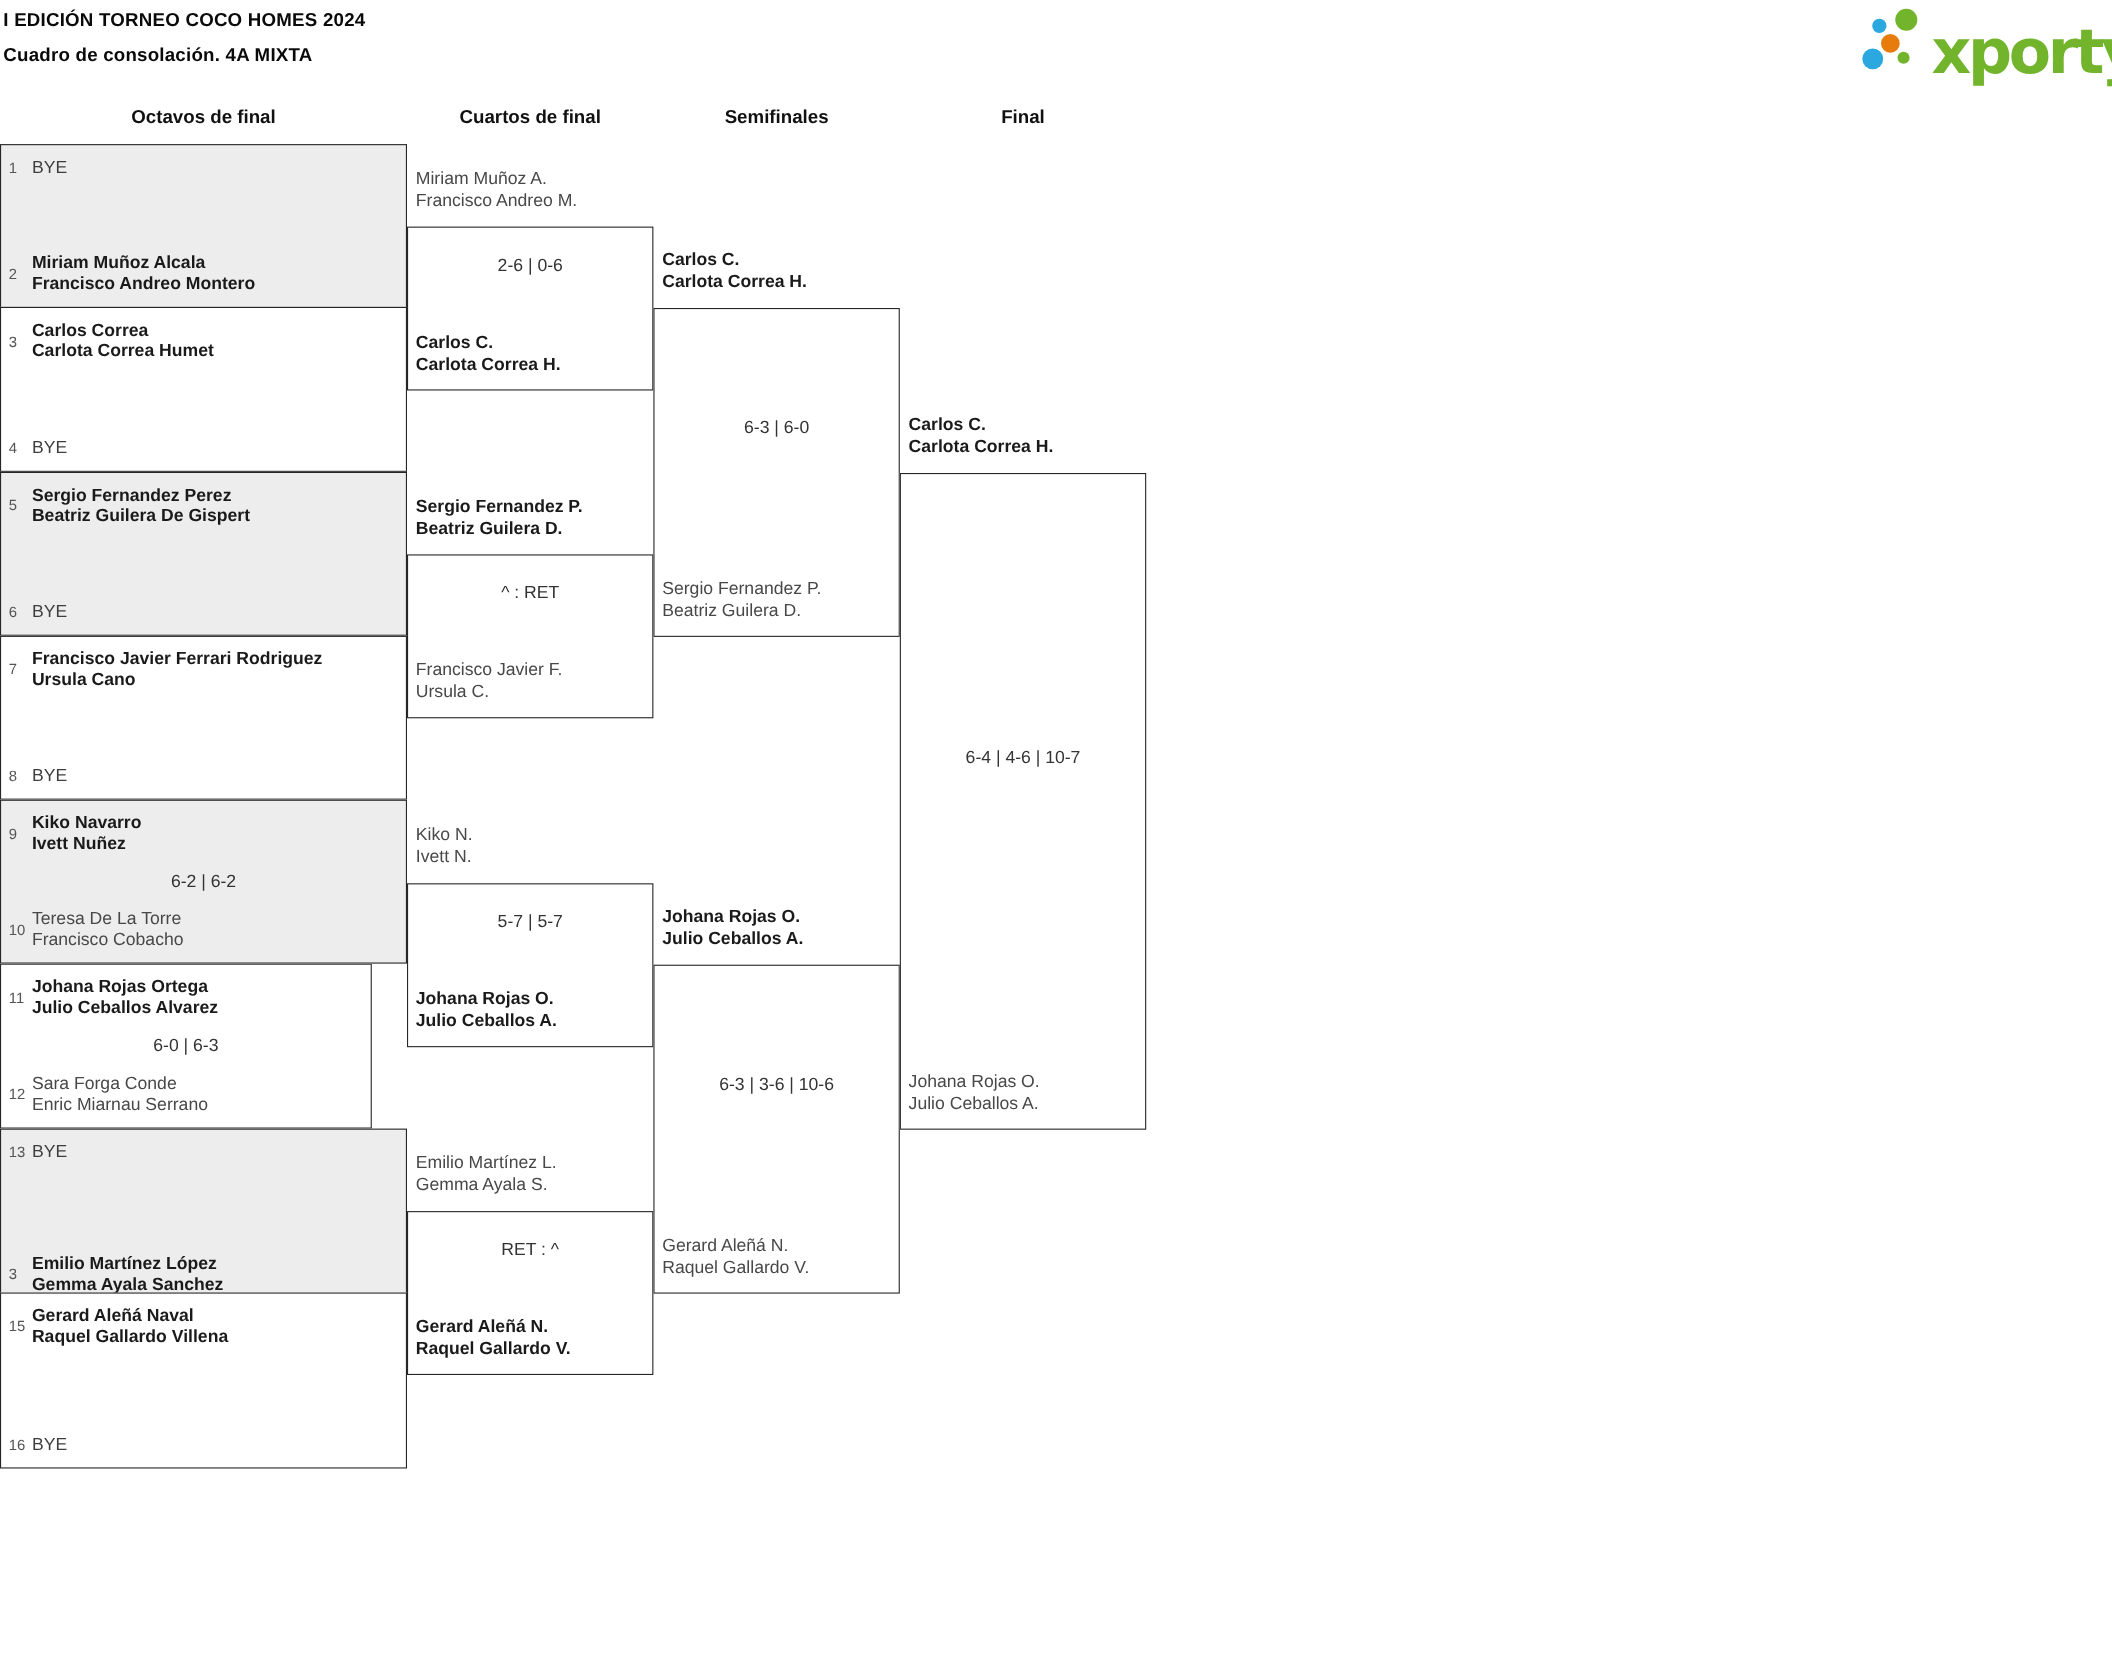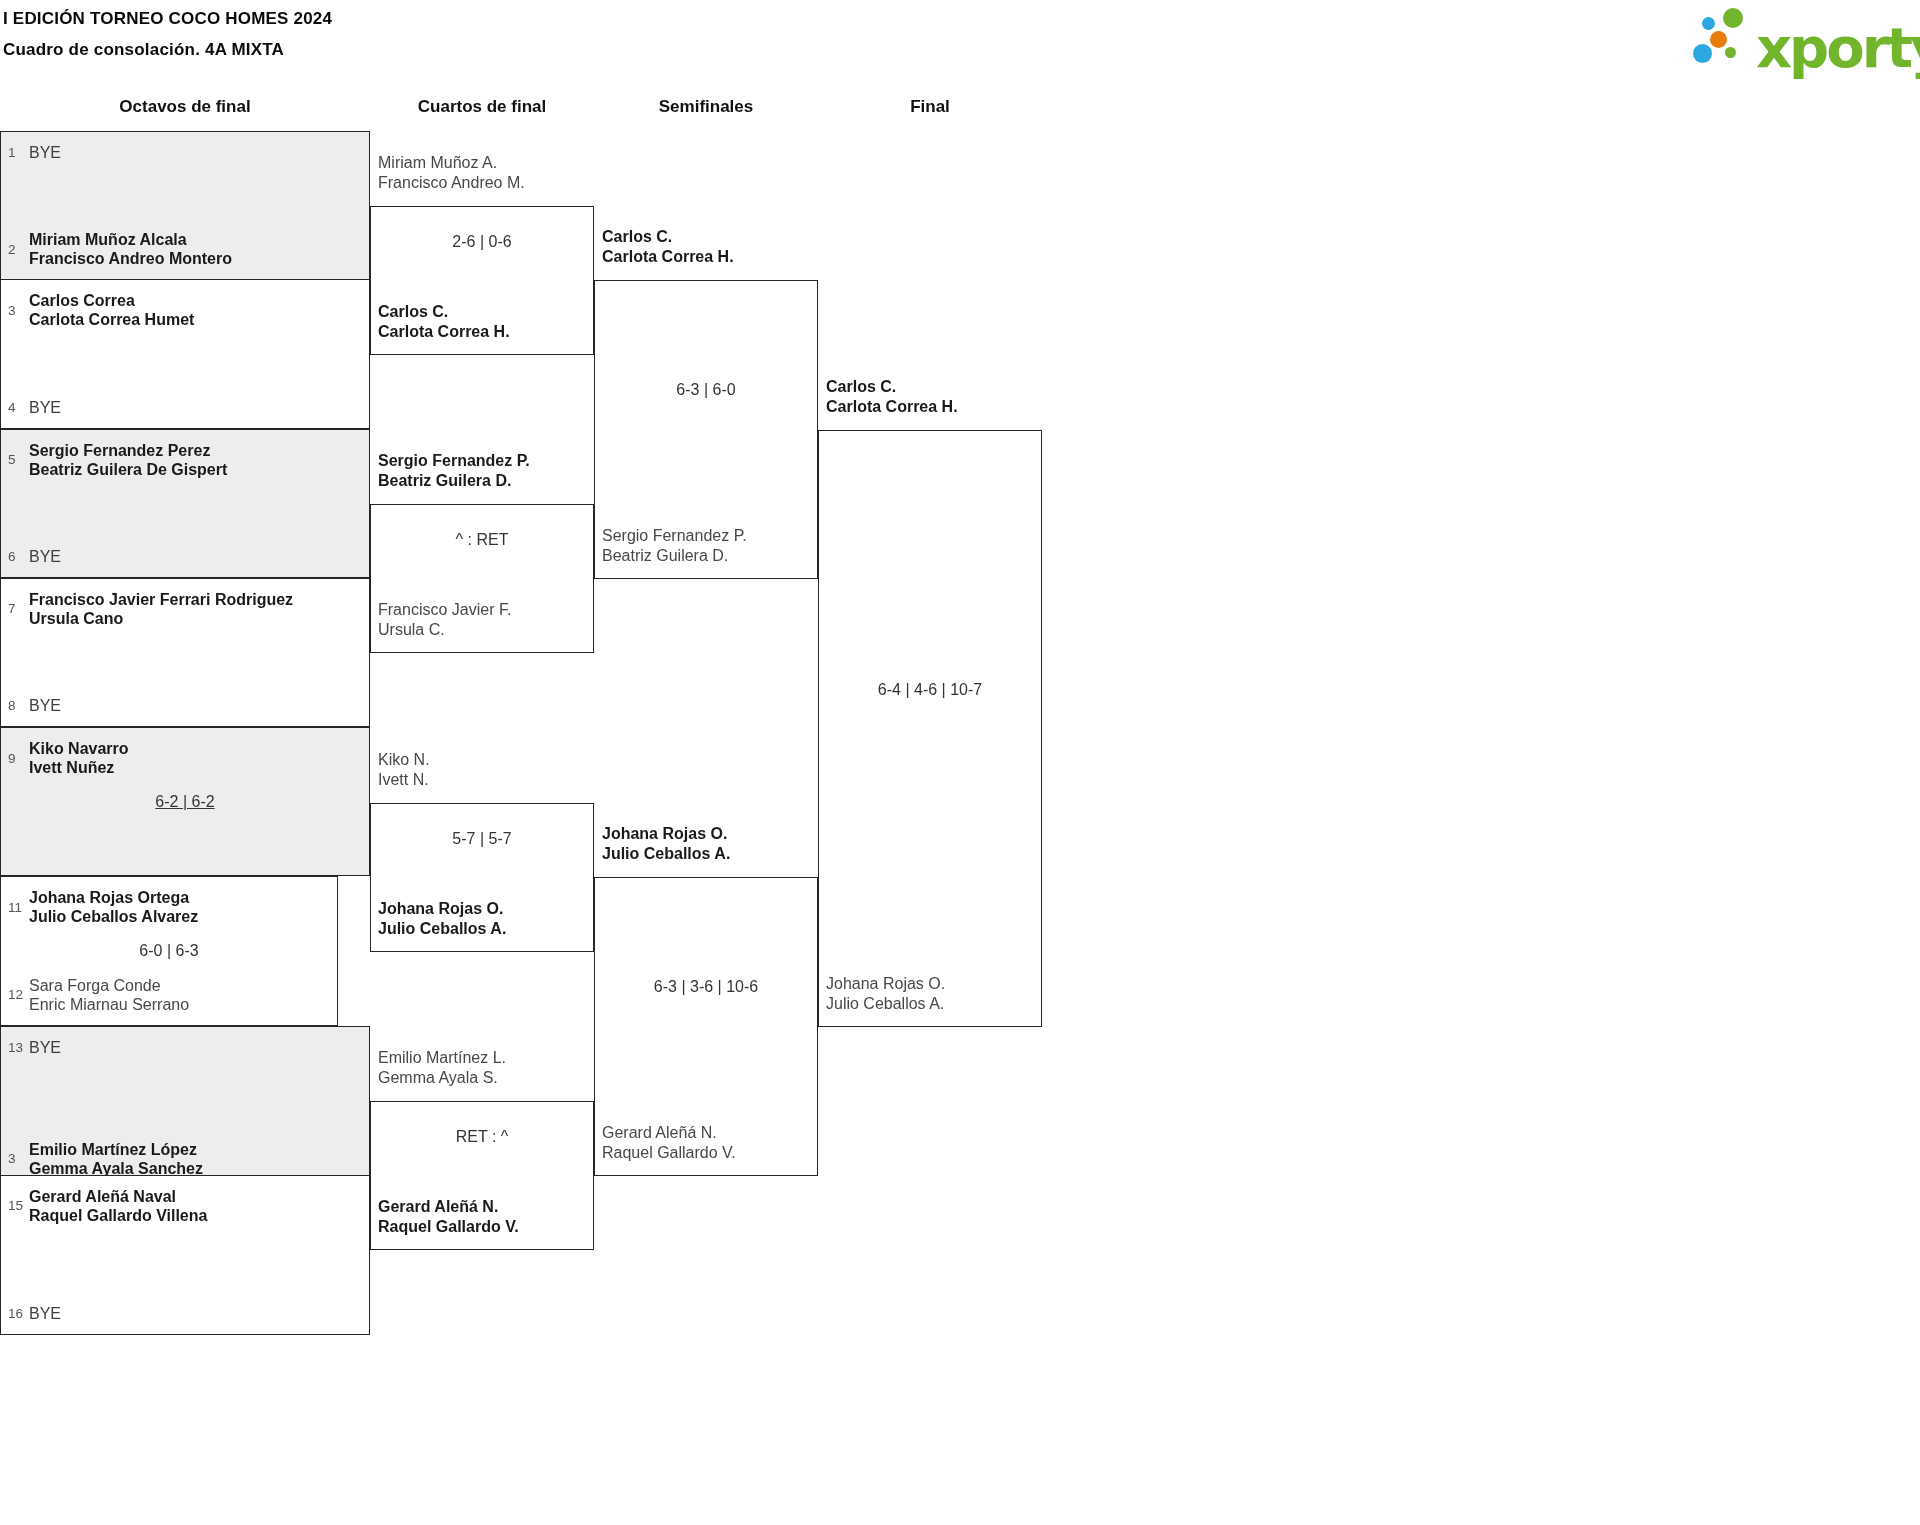--- a/index.html
+++ b/index.html
@@ -123,21 +123,28 @@
         </div>
       </div>
       <div class="mbox shaded" style="left: 0px; top: 728px; width: 370px; height: 149.25px; margin-top: -1px;">
         <div class="oct-slot top winner">
           <div class="seed">9</div>
           <div class="names">
             <div>Kiko Navarro</div>
             <div>Ivett Nuñez</div>
           </div>
         </div>
-        <div class="score" style="left: 50%; top: 50%; text-decoration: underline;">6-2 | 6-2</div>
+        <div class="oct-slot bottom loser">
+          <div class="seed">10</div>
+          <div class="names">
+            <div>Teresa De La Torre</div>
+            <div>Francisco Cobacho</div>
+          </div>
+        </div>
+        <div class="score" style="left: 50%; top: 50%;">6-2 | 6-2</div>
       </div>
       <div class="mbox" style="left: 0px; top: 877.25px; width: 338px; height: 149.25px; margin-top: -1px;">
         <div class="oct-slot top winner">
           <div class="seed">11</div>
           <div class="names">
             <div>Johana Rojas Ortega</div>
             <div>Julio Ceballos Alvarez</div>
           </div>
         </div>
         <div class="oct-slot bottom loser">

